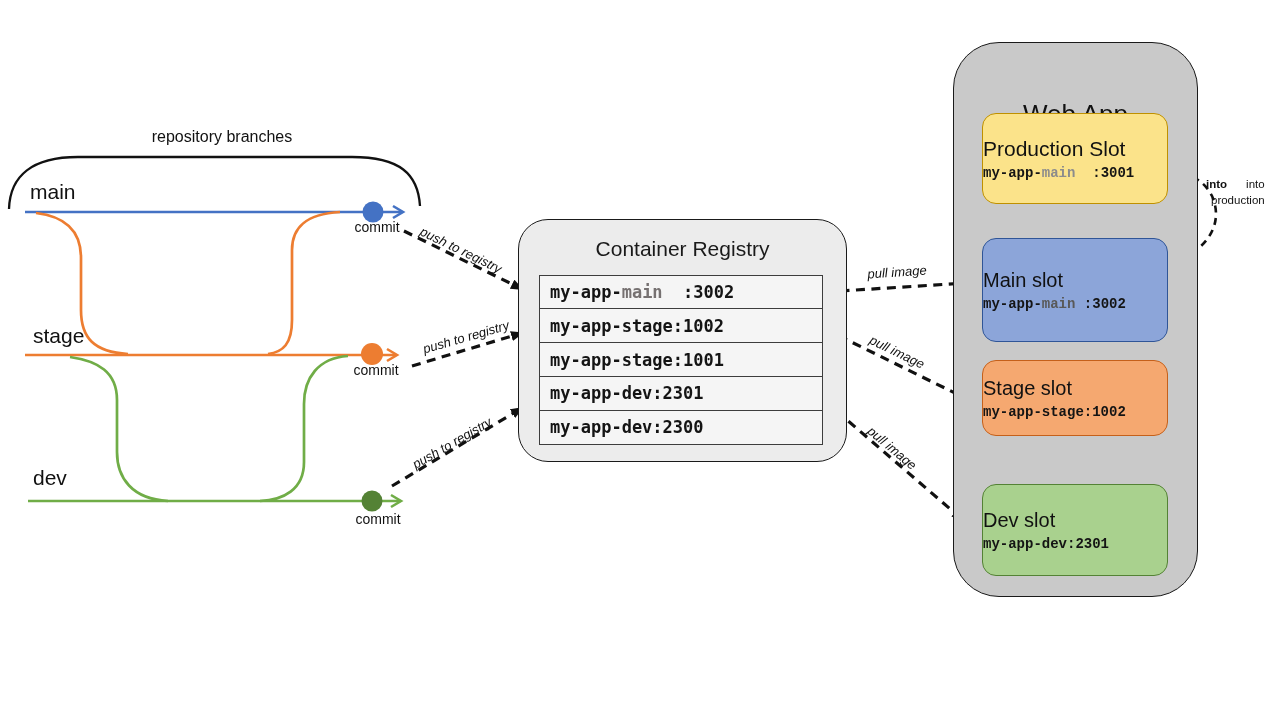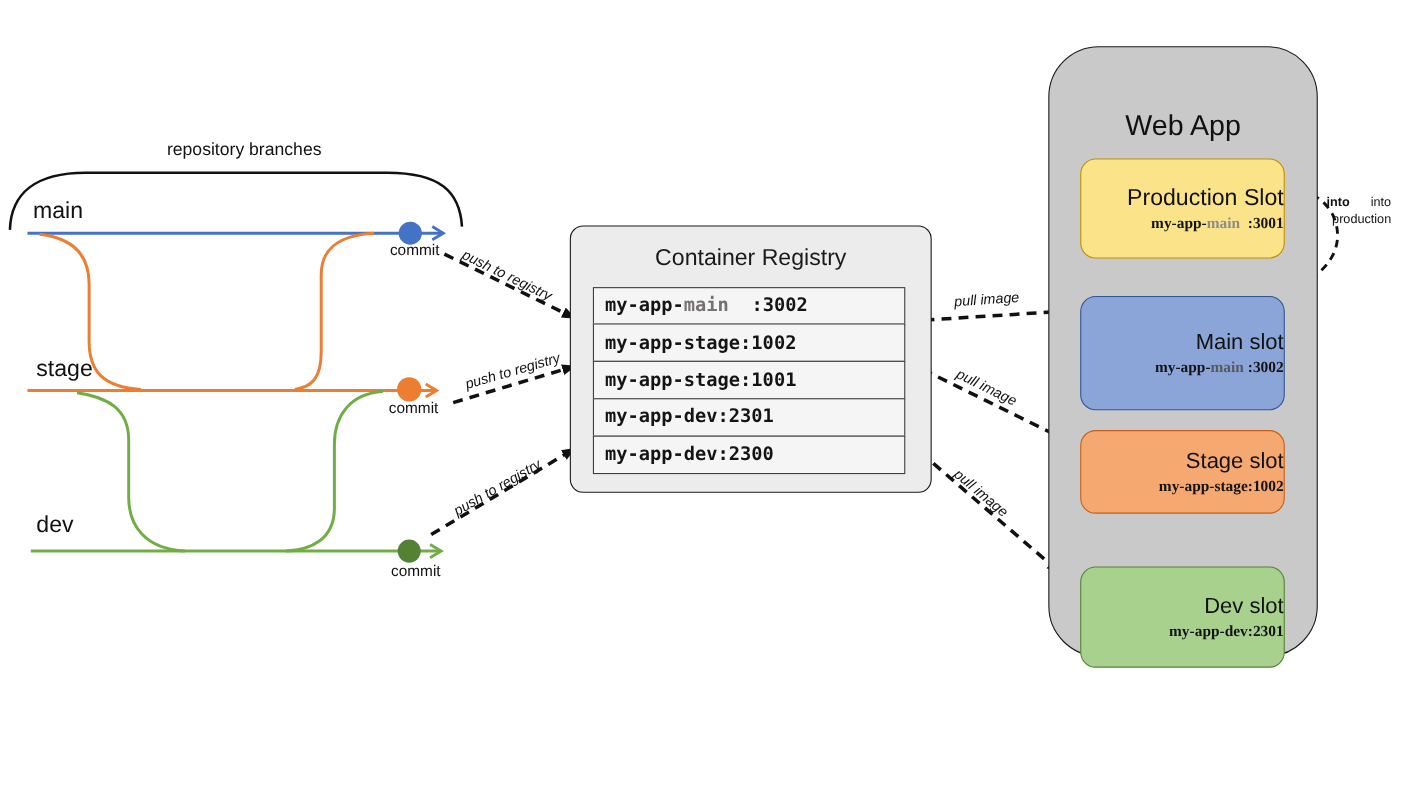--- a/index.html
+++ b/index.html
@@ -8,37 +8,37 @@
   #wires{position:absolute;left:0;top:0;width:1280px;height:720px;}
 
   .branch-label{position:absolute;font-size:21px;color:#111;}
   .repo-label{position:absolute;left:222px;top:128px;transform:translateX(-50%);font-size:16px;color:#111;white-space:nowrap;}
   .commit-label{position:absolute;transform:translateX(-50%);font-size:14px;color:#111;}
 
   .arrow-label{position:absolute;font-style:italic;font-size:13px;color:#111;white-space:nowrap;
                transform:translate(-50%,-50%) rotate(var(--r,0deg));}
 
   
-  .registry{position:absolute;left:518px;top:205px;width:329px;height:243px;background:#ECECEC;
-            border:1.6px solid #1a1a1a;border-radius:12px;box-sizing:border-box;}
+  .registry{position:absolute;left:518px;top:219px;width:329px;height:243px;background:#ECECEC;
+            border:1.6px solid #1a1a1a;border-radius:30px;box-sizing:border-box;}
   .registry-title{position:absolute;left:0;top:17px;width:100%;text-align:center;font-size:21px;color:#1a1a1a;}
   .reg-table{position:absolute;left:20px;top:56px;width:284px;}
   .reg-row{height:35px;box-sizing:border-box;background:#F5F5F5;border:1.3px solid #3d3d3d;margin-top:-1.3px;
            display:flex;align-items:center;padding-left:10px;}
   .mono{font-family:"DejaVu Sans Mono",monospace;font-weight:bold;font-size:17px;color:#141414;white-space:pre;}
   .mono .hl{color:#767171;}
 
   
   .webapp{position:absolute;left:953px;top:42px;width:245px;height:555px;background:#C9C9C9;
           border:1.6px solid #1a1a1a;border-radius:46px;box-sizing:border-box;}
   .webapp-title{position:absolute;left:0;top:56px;width:100%;text-align:center;font-size:26px;color:#111;}
   .slot{position:absolute;left:28px;width:186px;border-radius:14px;box-sizing:border-box;
-        display:flex;flex-direction:column;align-items:flex-end;justify-content:center;margin-top:31px;}
+        display:flex;flex-direction:column;align-items:flex-start;justify-content:center;}
   .slot-title{font-size:20px;color:#111;}
-  .slot-sub{font-family:Liberation Serif, serif;font-weight:bold;font-size:14px;color:#141414;
+  .slot-sub{font-family:Liberation Mono, monospace;font-weight:bold;font-size:14px;color:#141414;
             margin-top:4px;white-space:pre;}
   .slot-sub .hl{color:#595959;}
   .slot-prod{top:70px;height:91px;background:#FBE38A;border:1.6px solid #BF9000;}
   .slot-prod .slot-title{font-size:21px;}
   .slot-prod .slot-sub .hl{color:#8c8c8c;}
   .slot-main{top:195px;height:104px;background:#8CA5D9;border:1.6px solid #2F5597;}
   .slot-stage{top:317px;height:76px;background:#F5A870;border:1.6px solid #C5601A;}
   .slot-dev{top:441px;height:92px;background:#A9D18E;border:1.6px solid #548235;}
 
   .swap-label{position:absolute;left:1206px;top:176px;width:80px;font-size:11.5px;line-height:1.4;color:#111;}

